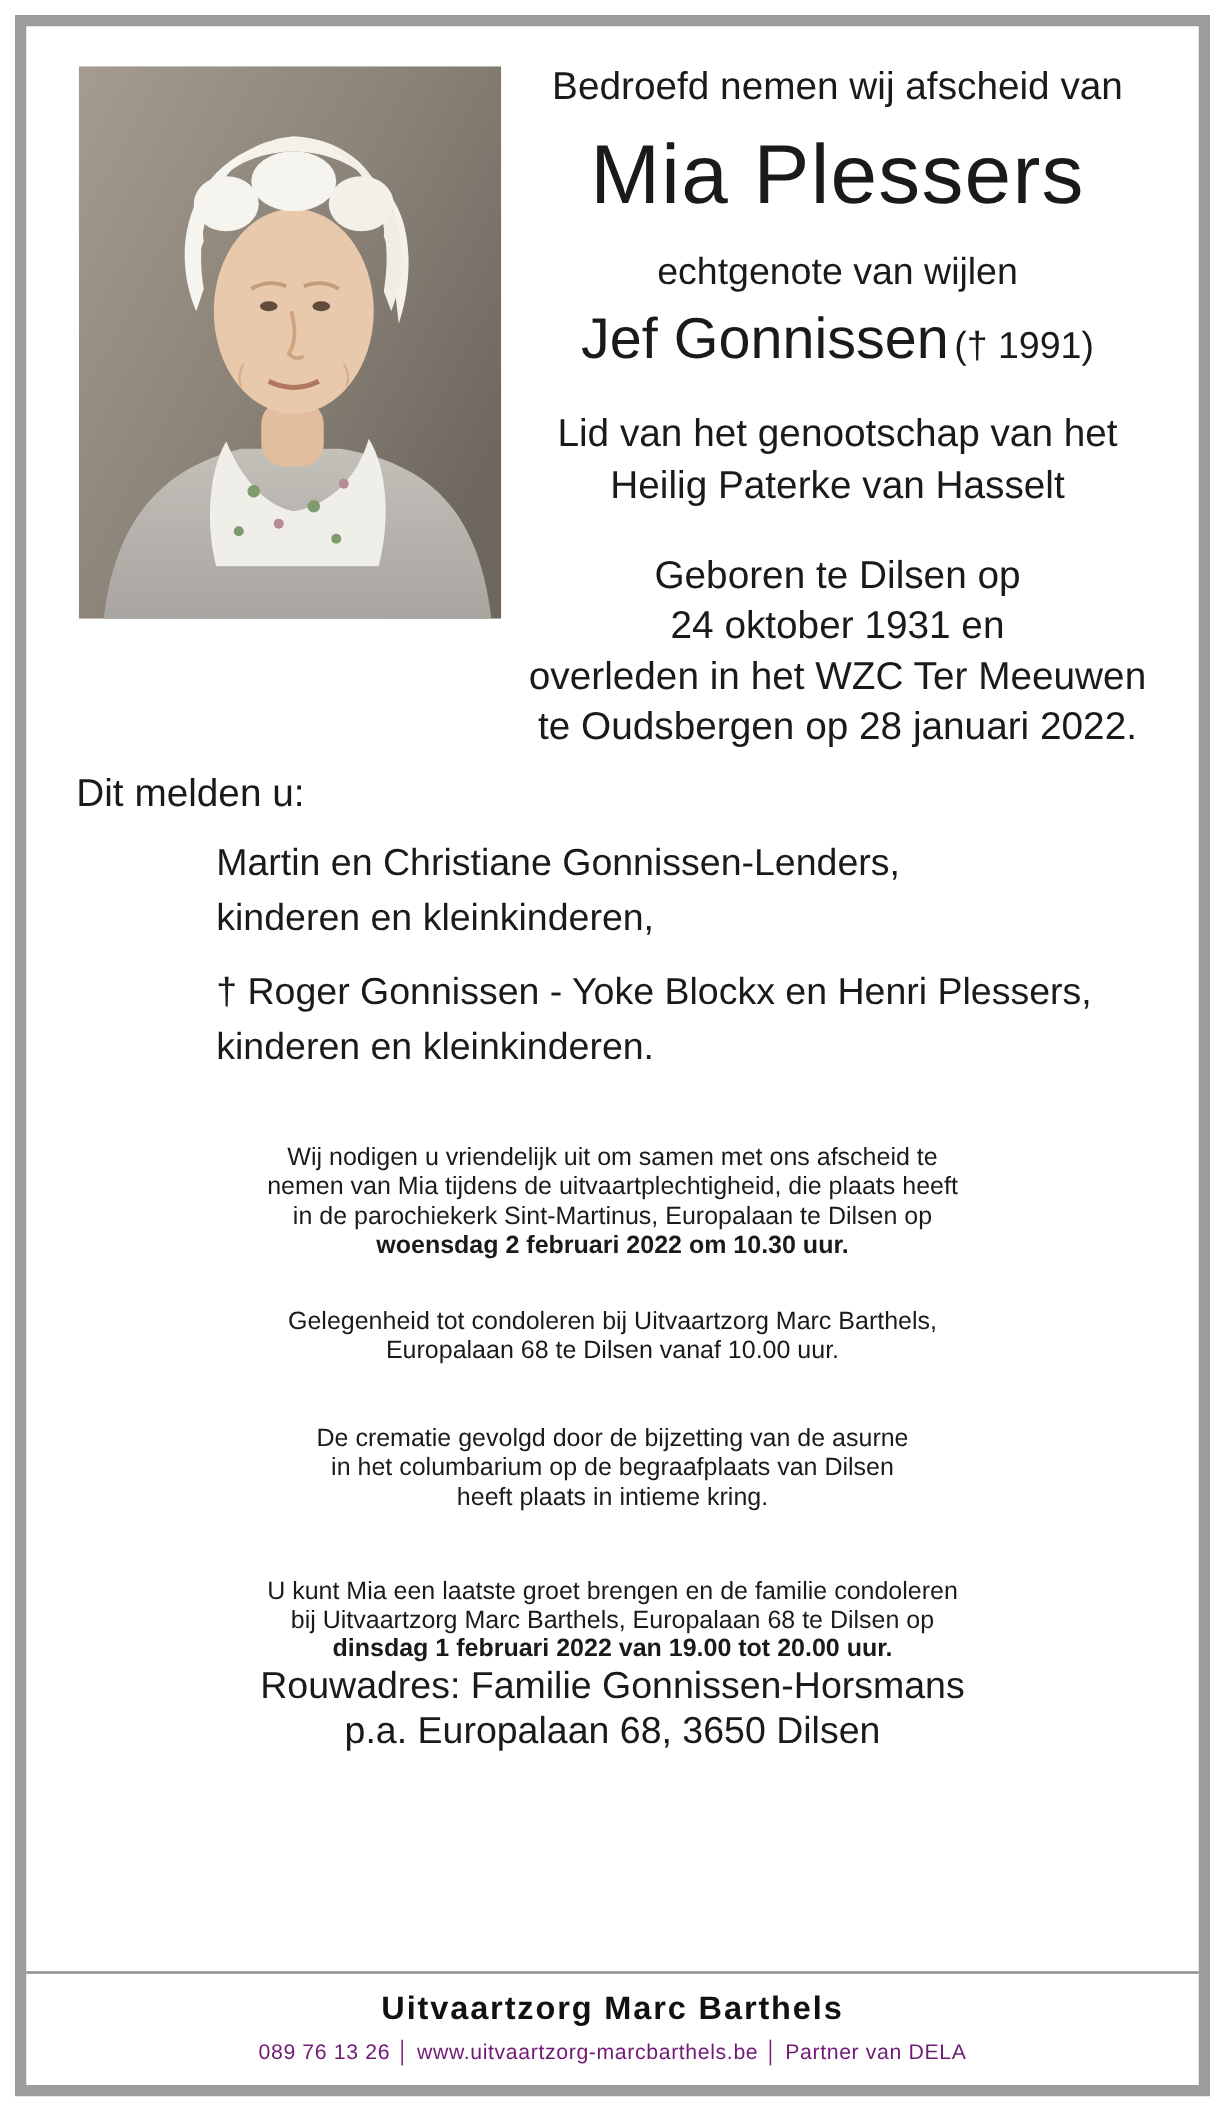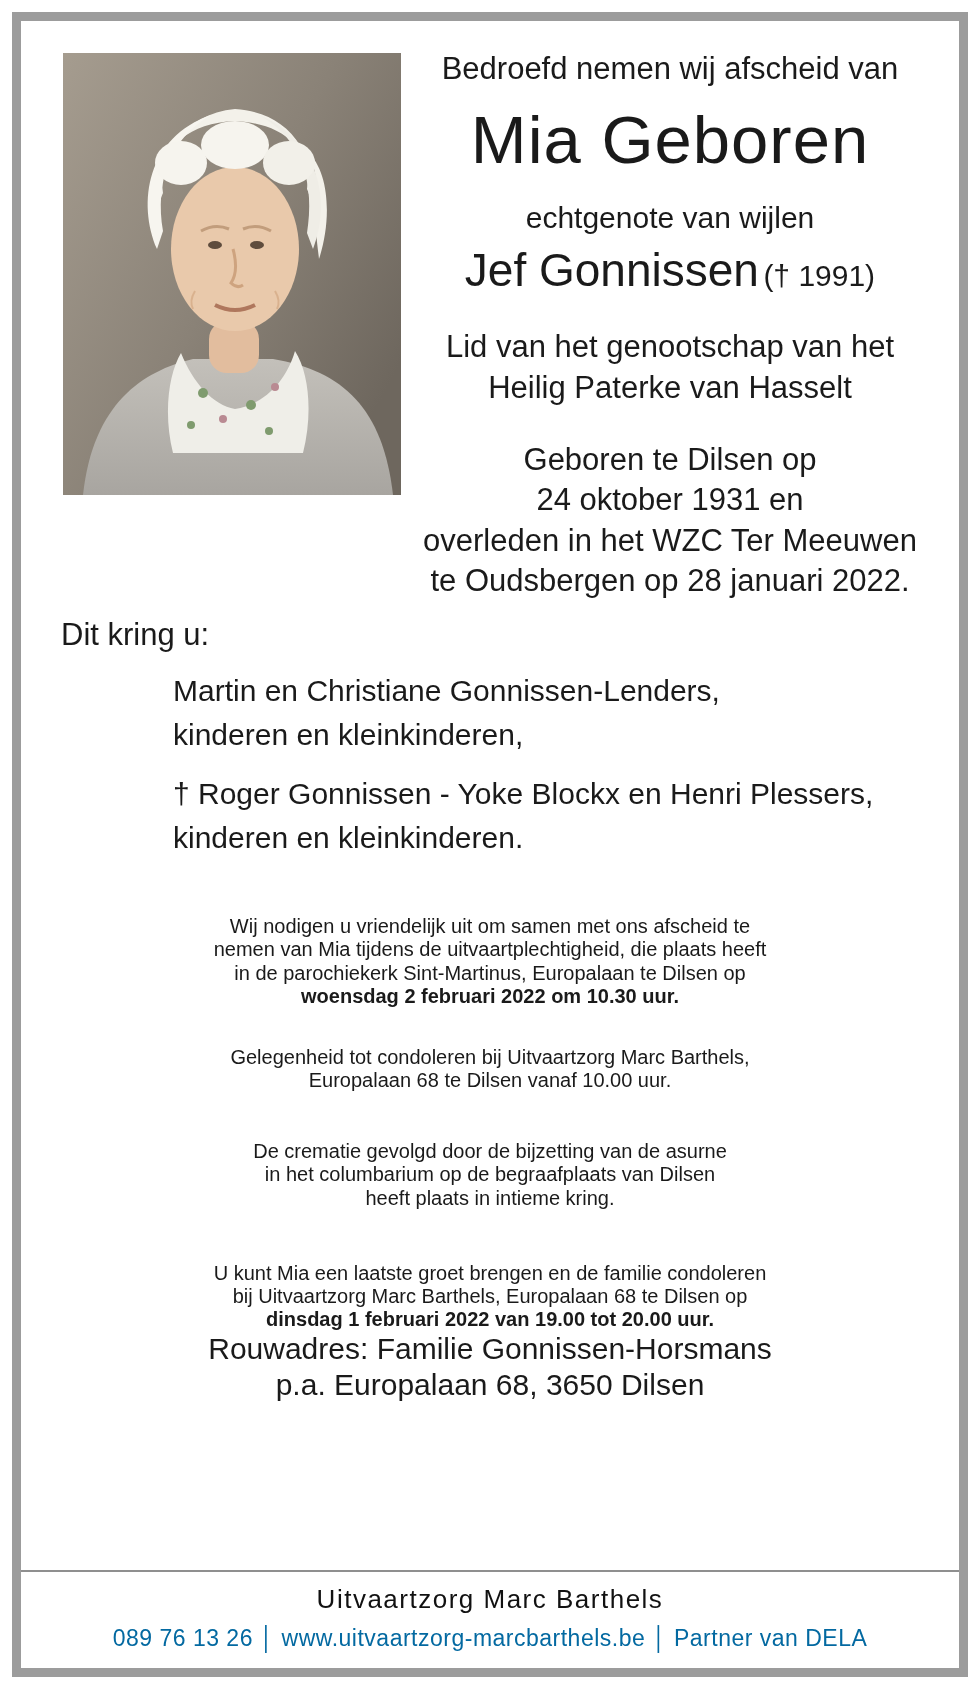--- a/index.html
+++ b/index.html
@@ -56,22 +56,22 @@
   .bold-line { font-weight: bold; }
 
   .mourning { text-align: center; font-size: 30px; line-height: 1.2; }
 
   .footer {
     flex: 0 0 auto;
     border-top: 2px solid #8f8f8f;
     text-align: center;
     padding: 12px 10px 16px 10px;
   }
-  .footer-company { font-size: 26px; font-weight: normal; letter-spacing: 1.5px; color: #111; }
-  .footer-contact { font-size: 23px; margin-top: 10px; letter-spacing: 0.5px; color: #0369a1; }
+  .footer-company { font-size: 26px; font-weight: bold; letter-spacing: 1.5px; color: #111; }
+  .footer-contact { font-size: 17px; margin-top: 10px; letter-spacing: 0.5px; color: #701a75; }
 </style>
 </head>
 <body>
 
 <div class="page">
   <div class="frame">
     <div class="content">
 
       <div class="header">
         <div class="photo-wrap">
@@ -115,36 +115,36 @@
             <ellipse cx="152" cy="192" rx="7" ry="4" fill="#5f4c3d"></ellipse>
             <ellipse cx="194" cy="192" rx="7" ry="4" fill="#5f4c3d"></ellipse>
             <path d="M170 196 q6 22 -2 34 q6 6 12 2" stroke="#c79a74" stroke-width="3" fill="none" opacity="0.8"></path>
             <path d="M152 252 q20 10 40 0" stroke="#a5694f" stroke-width="4" fill="none" opacity="0.85"></path>
             <path d="M132 238 q-6 10 -2 18" stroke="#cfa27c" stroke-width="2" fill="none" opacity="0.6"></path>
             <path d="M212 238 q6 10 2 18" stroke="#cfa27c" stroke-width="2" fill="none" opacity="0.6"></path>
           </svg>
         </div>
         <div class="head-col">
           <div class="intro">Bedroefd nemen wij afscheid van</div>
-          <div class="deceased-name">Mia Geboren</div>
+          <div class="deceased-name">Mia Plessers</div>
           <div class="spouse-line">echtgenote van wijlen</div>
           <div class="spouse-name-row">
             <span class="spouse-name">Jef Gonnissen</span>
             <span class="spouse-note">(† 1991)</span>
           </div>
           <div class="membership ml">Lid van het genootschap van het
 Heilig Paterke van Hasselt</div>
           <div class="life-dates ml">Geboren te Dilsen op
 24 oktober 1931 en
 overleden in het WZC Ter Meeuwen
 te Oudsbergen op 28 januari 2022.</div>
         </div>
       </div>
 
-      <div class="announcers-label">Dit kring u:</div>
+      <div class="announcers-label">Dit melden u:</div>
 
       <div class="family-block">
         <div class="family-entry">
           <div class="ml">Martin en Christiane Gonnissen-Lenders,</div>
           <div class="ml">kinderen en kleinkinderen,</div>
         </div>
         <div class="family-entry">
           <div class="ml">† Roger Gonnissen - Yoke Blockx en Henri Plessers,</div>
           <div class="ml">kinderen en kleinkinderen.</div>
         </div>

